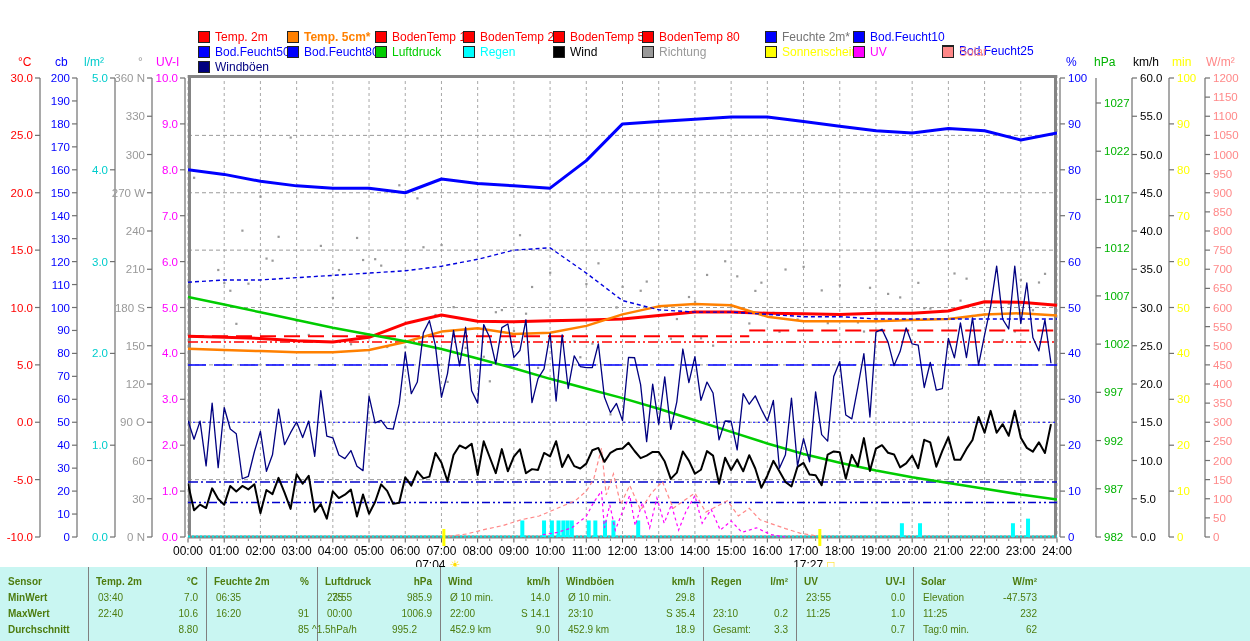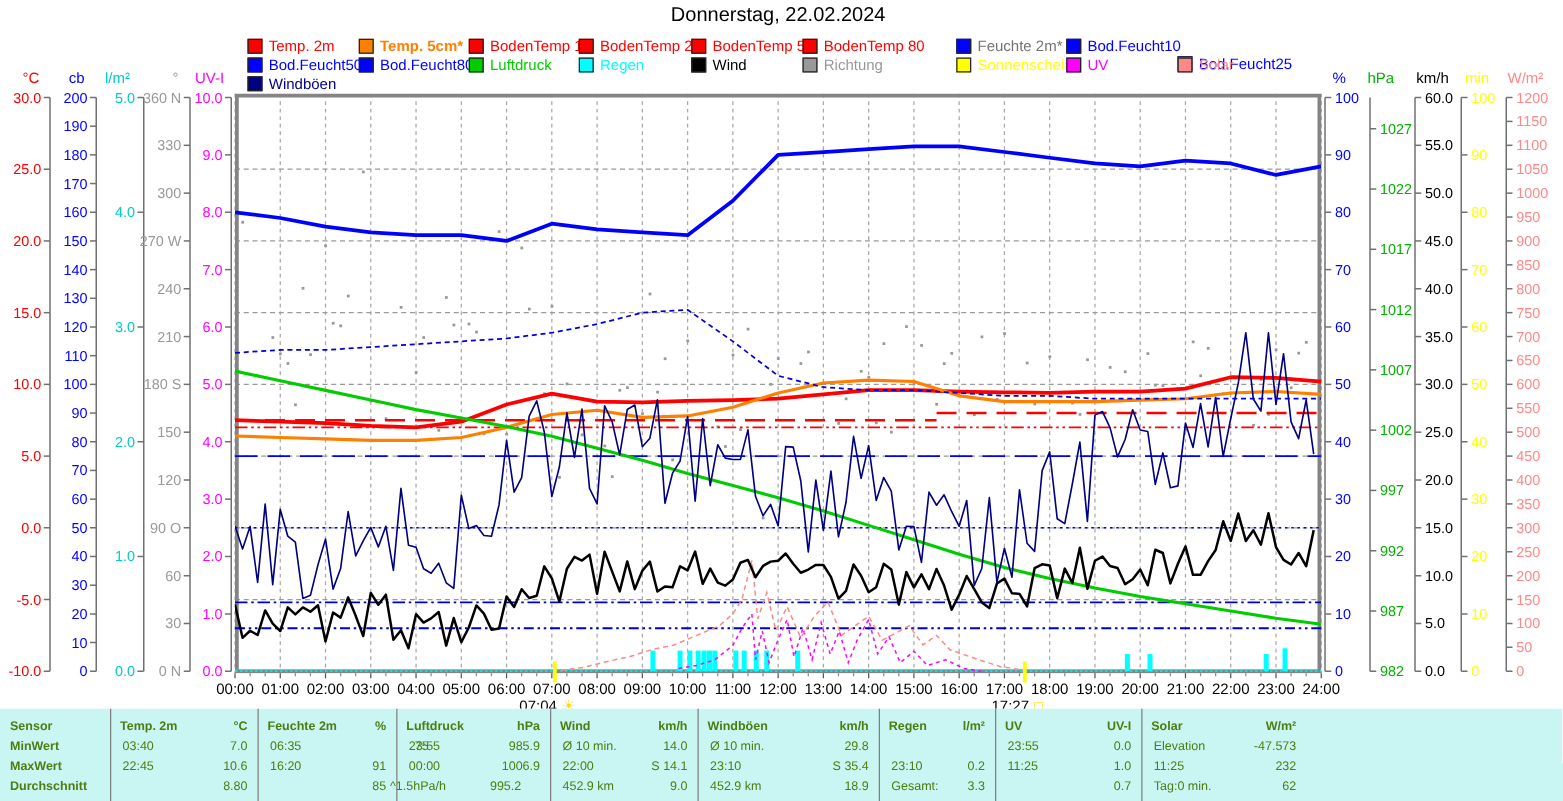--- a/index.html
+++ b/index.html
@@ -16,21 +16,20 @@
   .tcell{position:absolute;height:16px;}
   .tcell .lft{position:absolute;left:10px;top:1px;}
   .tcell .rgt{position:absolute;right:8px;top:1px;text-align:right;}
   .bold{font-weight:bold;}
   .rowlabel{position:absolute;left:8px;top:1px;font-weight:bold;}
 </style>
 </head>
 <body>
 
 <div id="page">
-  <div id="title">Donnerstag, 22.02.2024</div>
   <div id="legend">
       <div class="leg-item" style="left: 198px; top: 30px;">
         <span class="leg-sq" style="background: rgb(255, 0, 0);"></span>
         <span style="color: rgb(255, 0, 0);">Temp. 2m</span>
       </div>
       <div class="leg-item" style="left: 287px; top: 30px;">
         <span class="leg-sq" style="background: rgb(255, 128, 0);"></span>
         <span style="color: rgb(255, 128, 0); font-weight: bold;">Temp. 5cm*</span>
       </div>
       <div class="leg-item" style="left: 375px; top: 30px;">
@@ -773,21 +772,21 @@
           <span class="rgt">0.0</span>
         </div>
         <div class="tcell" style="left: 913px; width: 132px;">
           <span class="lft">Elevation</span>
           <span class="rgt">-47.573</span>
         </div>
       </div>
       <div class="trow" style="left: 0px; top: 40px; width: 1250px;">
         <span class="rowlabel">MaxWert</span>
         <div class="tcell" style="left: 88px; width: 118px;">
-          <span class="lft">22:45</span>
+          <span class="lft">22:40</span>
           <span class="rgt">10.6</span>
         </div>
         <div class="tcell" style="left: 206px; width: 111px;">
           <span class="lft">16:20</span>
           <span class="rgt">91</span>
         </div>
         <div class="tcell" style="left: 317px; width: 123px;">
           <span class="lft">00:00</span>
           <span class="rgt">1006.9</span>
         </div>

